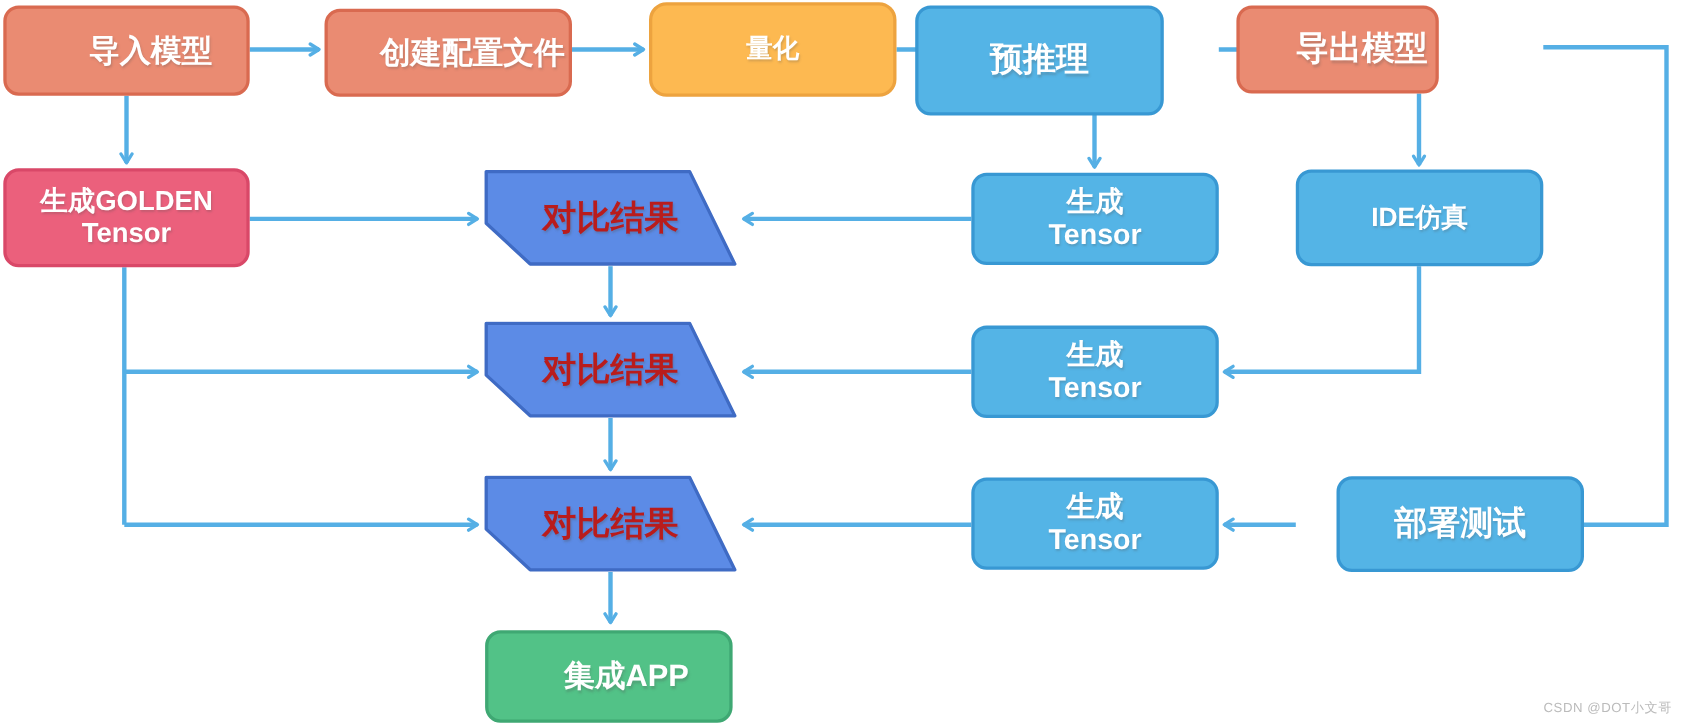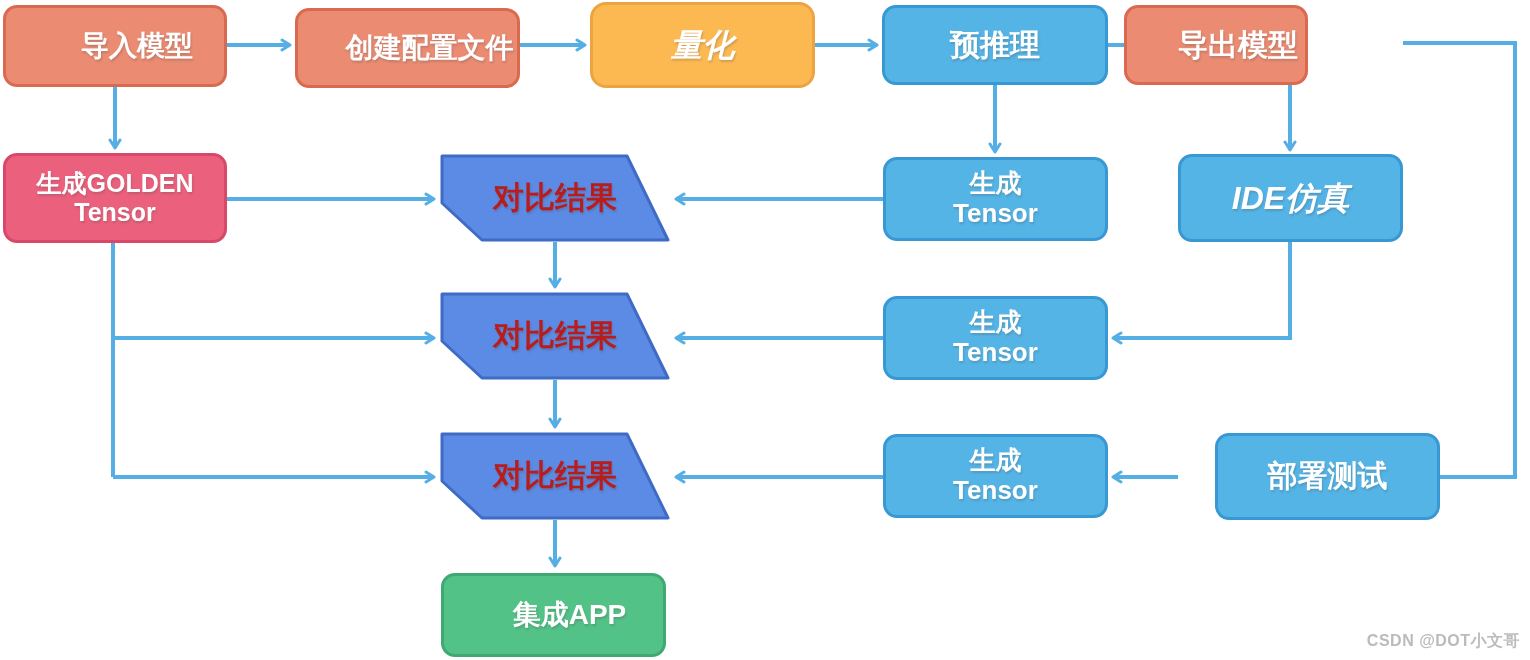--- a/index.html
+++ b/index.html
@@ -31,33 +31,33 @@
   .node.pink{background:var(--pink-fill);border-color:var(--pink-border);}
   .node.green{background:var(--green-fill);border-color:var(--green-border);padding-left:32px;}
   .hexnode{position:absolute;}
   .hexnode svg{position:absolute;left:0;top:0;}
   .hexnode .hexlabel{
     position:absolute;left:0;top:0;width:100%;height:100%;
     display:flex;align-items:center;justify-content:center;
     color:#b91c1c;font-weight:bold;font-size:31px;
     text-shadow:1px 2px 2px rgba(80,80,80,0.3);
   }
-  .fs28{font-size:28px;} .fs30{font-size:30px;} .fs32{font-size:32px;font-style:italic;}
+  .fs28{font-size:28px;} .fs30{font-size:30px;} .fs32{font-size:24px;}
   .two-line{display:flex;flex-direction:column;align-items:center;justify-content:center;}
   .two-line .l1,.two-line .l2{display:block;font-size:26px;}
   .golden .l1,.golden .l2{font-size:25px;}
   .watermark{
     position:absolute;right:10px;bottom:8px;color:var(--watermark);
-    font-size:16px;font-weight:bold;letter-spacing:0.5px;
+    font-size:12px;font-weight:normal;letter-spacing:0.5px;
   }
   
   #n-import{left:3px;top:5px;width:224px;height:82px;}
   #n-config{left:295px;top:8px;width:225px;height:80px;}
   #n-quant{left:590px;top:2px;width:225px;height:86px;border-radius:16px;}
-  #n-preinf{left:882px;top:5px;width:226px;height:80px;}
+  #n-preinf{left:832px;top:5px;width:226px;height:100px;}
   #n-export{left:1124px;top:5px;width:184px;height:80px;}
   #n-golden{left:3px;top:153px;width:224px;height:90px;}
   #n-cmp1{left:440px;top:154px;width:230px;height:88px;}
   #n-gt1{left:883px;top:157px;width:225px;height:84px;}
   #n-ide{left:1178px;top:154px;width:225px;height:88px;}
   #n-cmp2{left:440px;top:292px;width:230px;height:88px;}
   #n-gt2{left:883px;top:296px;width:225px;height:84px;}
   #n-cmp3{left:440px;top:432px;width:230px;height:88px;}
   #n-gt3{left:883px;top:434px;width:225px;height:84px;}
   #n-deploy{left:1178px;top:433px;width:225px;height:87px;margin-left:37px;}

